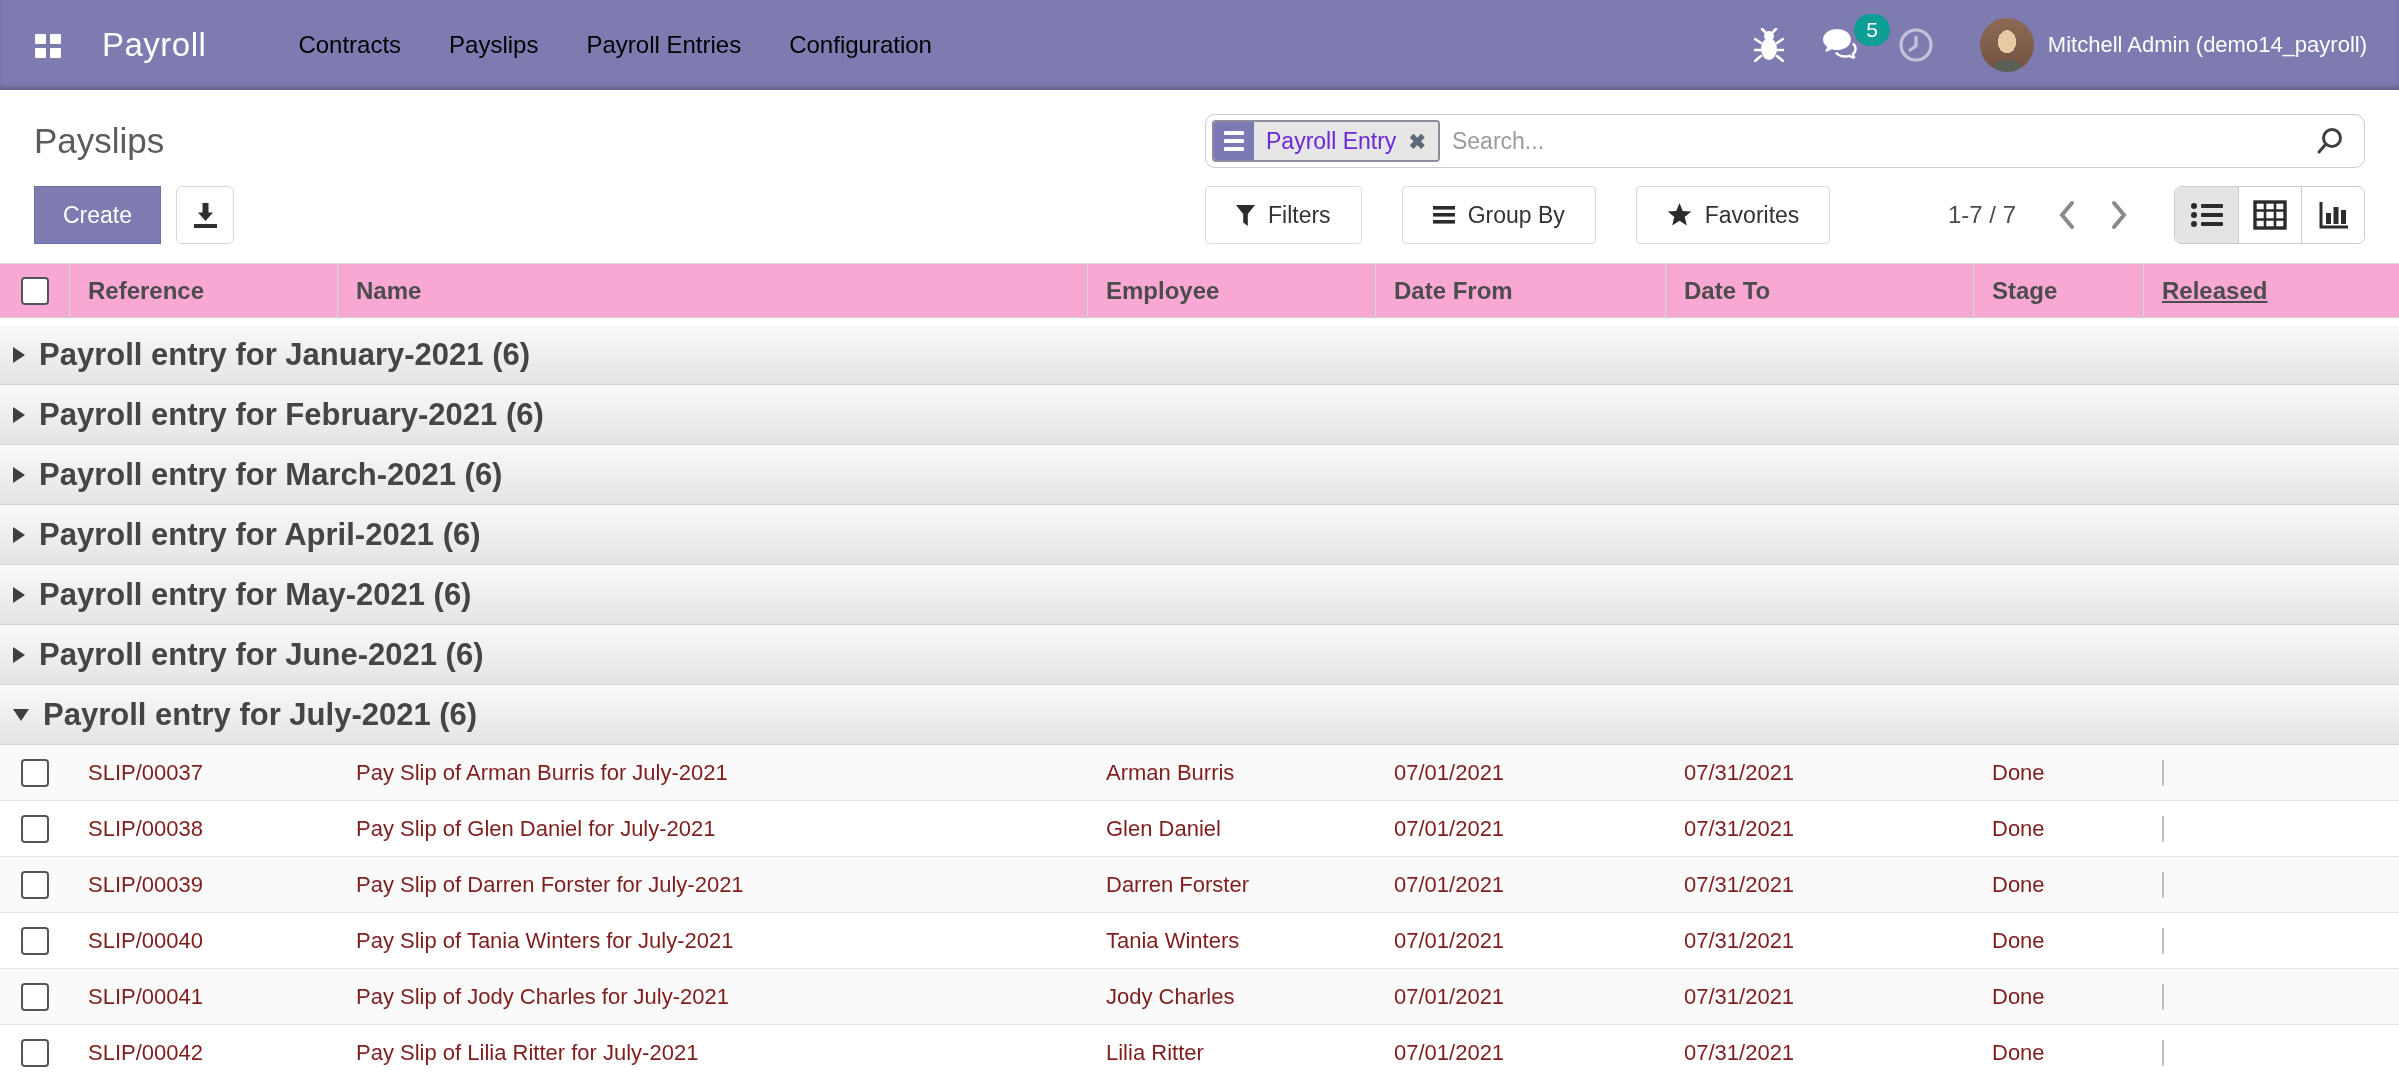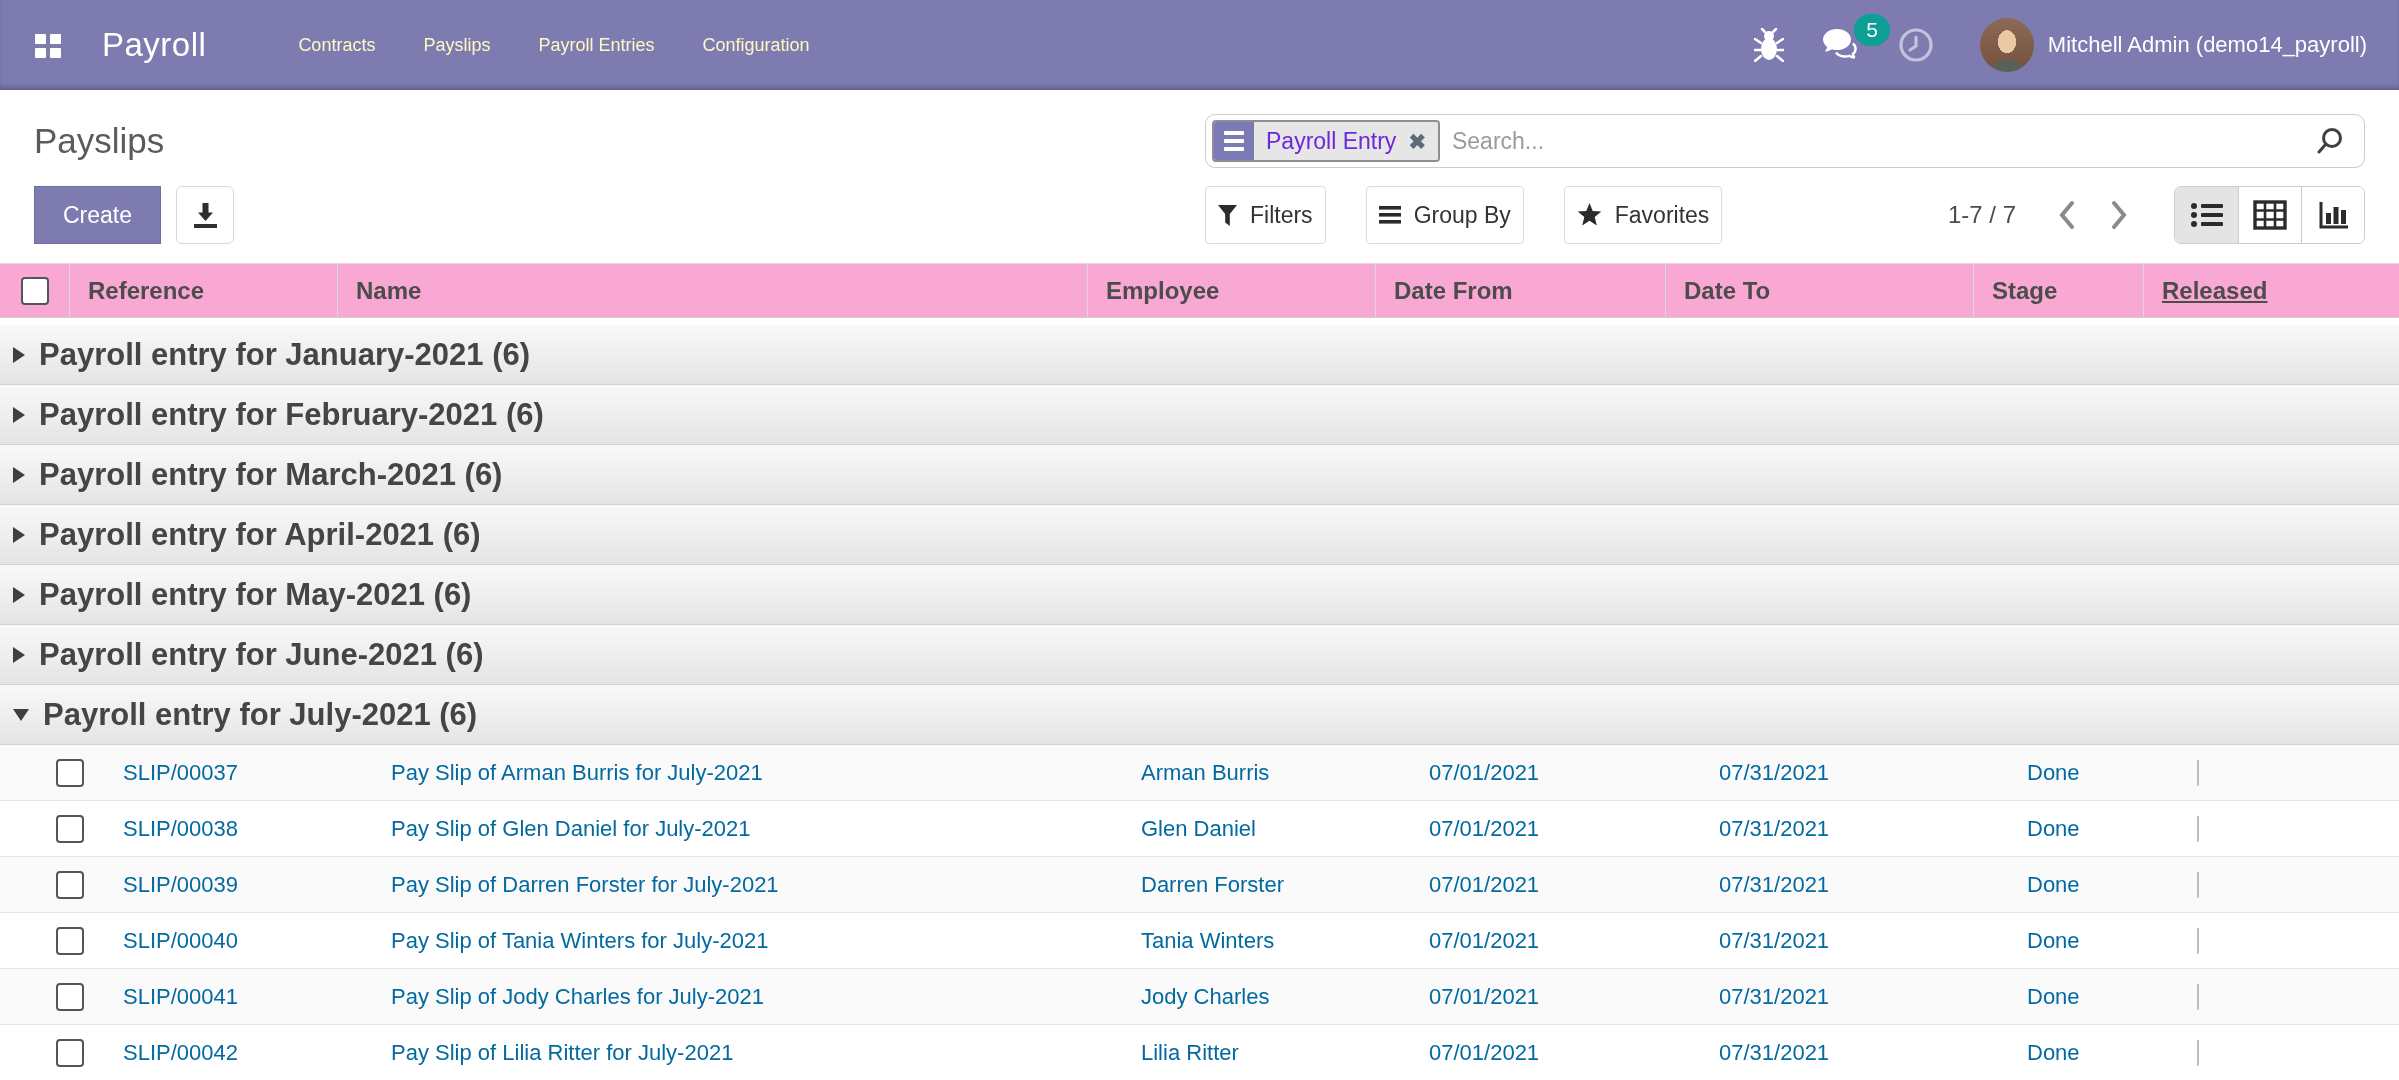--- a/index.html
+++ b/index.html
@@ -16,21 +16,21 @@
     background: #7d7bb0;
     display: flex;
     align-items: center;
     padding: 0 32px 0 30px;
     color: #fff;
     box-shadow: inset 0 -5px 7px -4px rgba(0,0,0,.35);
   }
   .apps-btn { width: 36px; height: 36px; display: flex; align-items: center; justify-content: center; cursor: pointer; }
   .brand { font-size: 33px; font-weight: 400; margin-left: 36px; letter-spacing: .5px; cursor: pointer; }
   .nav-menu { display: flex; margin-left: 68px; height: 90px; align-items: center; }
-  .nav-item { font-size: 18px; padding: 0 24px; height: 64px; display: flex; align-items: center; cursor: pointer; color: #fef9c3; }
+  .nav-item { font-size: 24px; padding: 0 24px; height: 64px; display: flex; align-items: center; cursor: pointer; color: #000000; }
   .nav-right { margin-left: auto; display: flex; align-items: center; gap: 38px; }
   .nav-icon-btn { position: relative; display: flex; align-items: center; cursor: pointer; }
   .badge {
     position: absolute; top: -14px; right: -30px;
     background: #0d9e96; color: #fff;
     font-size: 21px; line-height: 1;
     padding: 5px 12px 6px; border-radius: 16px;
   }
   .avatar {
     width: 54px; height: 54px; border-radius: 50%;
@@ -77,21 +77,21 @@
   }
   .btn-export {
     width: 58px; height: 58px; margin-left: 15px;
     background: #fff; border: 1px solid #d8d8d8; border-radius: 6px;
     display: flex; align-items: center; justify-content: center; cursor: pointer;
   }
   .cp-right { margin-left: auto; width: 1160px; display: flex; align-items: center; }
   .btn-search-opt {
     background: #fff; border: 1px solid #dcdcdc; border-radius: 4px;
     font-family: "Liberation Sans", sans-serif;
-    height: 58px; padding: 0 12px; font-size: 23px; color: #333;
+    height: 58px; padding: 0 30px; font-size: 23px; color: #333;
     display: flex; align-items: center; gap: 13px; cursor: pointer; margin-right: 40px; white-space: nowrap;
   }
   .pager { margin-left: auto; display: flex; align-items: center; }
   .pager-range { font-size: 24px; color: #4c4c4c; white-space: nowrap; }
   .pager-btn { background: none; border: none; cursor: pointer; padding: 4px; display: flex; align-items: center; }
   .pager-btn.prev { margin-left: 38px; }
   .pager-btn.next { margin-left: 26px; }
   .switcher {
     margin-left: 42px; display: flex;
     border: 1px solid #cccccc; border-radius: 7px; overflow: hidden; flex: none;
@@ -142,21 +142,21 @@
     border-bottom: 1px solid #d2d2d2;
     cursor: pointer;
   }
   .group-label { font-size: 31px; font-weight: bold; color: #454545; }
   .caret-r { width: 0; height: 0; border-left: 12px solid #3f3f3f; border-top: 8px solid transparent; border-bottom: 8px solid transparent; flex: none; }
   .caret-d { width: 0; height: 0; border-top: 12px solid #3f3f3f; border-left: 8px solid transparent; border-right: 8px solid transparent; flex: none; }
 
   .data-row {
     height: 56px; display: flex; align-items: center;
     background: #fff; border-bottom: 1px solid #e2e5e8;
-    font-size: 22px; color: #0369a1; cursor: pointer; padding-left: 35px;
+    font-size: 22px; color: #7f1d1d; cursor: pointer;
   }
   .data-row:nth-child(odd) { background: #fafafa; }
 
   svg { display: block; }
 </style>
 </head>
 <body>
 
 <div class="nav">
   <div class="apps-btn">

